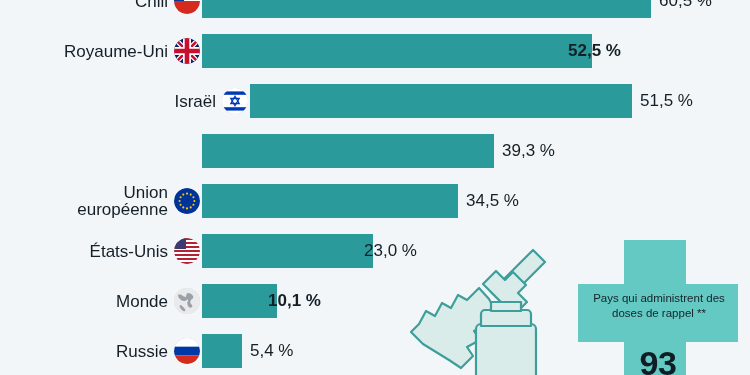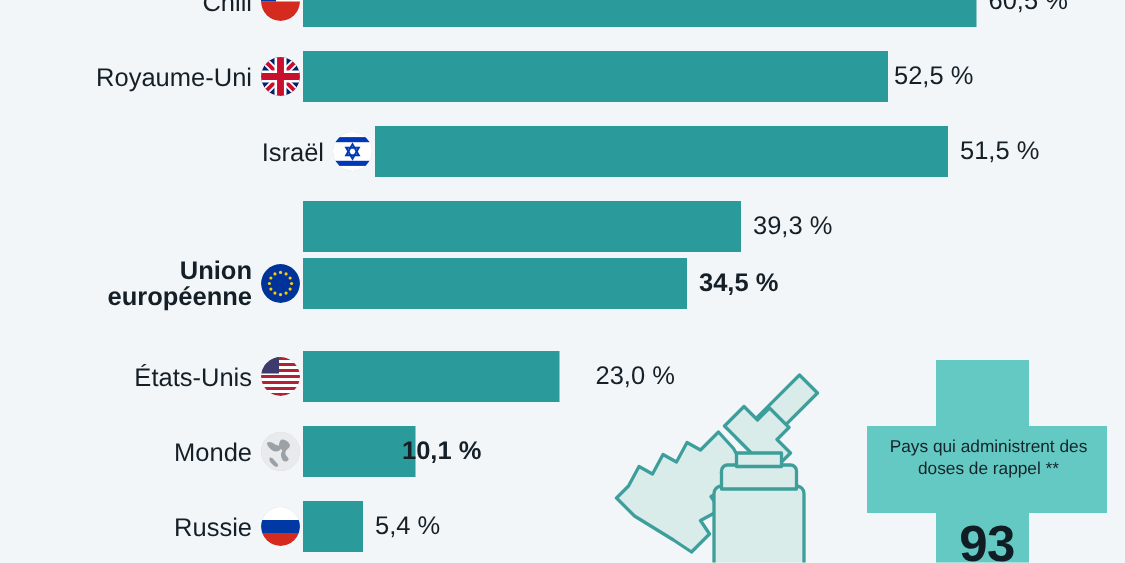--- a/index.html
+++ b/index.html
@@ -213,21 +213,21 @@
                 <rect width="26" height="26" fill="#012169"></rect>
                 <path d="M0 0L26 26M26 0L0 26" stroke="#fff" stroke-width="5"></path>
                 <path d="M0 0L26 26M26 0L0 26" stroke="#C8102E" stroke-width="2.6"></path>
                 <path d="M13 0v26M0 13h26" stroke="#fff" stroke-width="8"></path>
                 <path d="M13 0v26M0 13h26" stroke="#C8102E" stroke-width="4.6"></path>
               </g>
             </svg>
           </span>
         </div>
         <div class="bar" style="width: 390px; background: rgb(42, 154, 154);"></div>
-        <div class="value" style="left: 596px;">52,5 %</div>
+        <div class="value" style="left: 568px; font-weight: bold;">52,5 %</div>
       </div>
       <div class="row" style="top: 84px; margin-left: 48px;">
         <div class="label-wrap">
           <div class="country-label">Israël</div>
           <span class="flag">
             <svg viewBox="0 0 26 26">
               <defs>
                 <clipPath id="cI">
                   <circle cx="13" cy="13" r="13"></circle>
                 </clipPath>
@@ -244,21 +244,21 @@
             </svg>
           </span>
         </div>
         <div class="bar" style="width: 382px; background: rgb(42, 154, 154);"></div>
         <div class="value" style="left: 592px;">51,5 %</div>
       </div>
       <div class="row" style="top: 134px;">
         <div class="bar" style="width: 292px; background: rgb(42, 154, 154);"></div>
         <div class="value" style="left: 502px;">39,3 %</div>
       </div>
-      <div class="row" style="top: 172px; font-weight: bold;">
+      <div class="row" style="top: 184px;">
         <div class="label-wrap">
           <div class="country-label">Union
 européenne</div>
           <span class="flag">
             <svg viewBox="0 0 26 26">
               <defs>
                 <clipPath id="cE">
                   <circle cx="13" cy="13" r="13"></circle>
                 </clipPath>
               </defs>
@@ -305,21 +305,21 @@
                   <rect y="16" width="26" height="2"></rect>
                   <rect y="20" width="26" height="2"></rect>
                   <rect y="24" width="26" height="2"></rect>
                 </g>
                 <rect width="12" height="11" fill="#3c3b6e"></rect>
               </g>
             </svg>
           </span>
         </div>
         <div class="bar" style="width: 171px; background: rgb(42, 154, 154);"></div>
-        <div class="value" style="left: 397px;">23,0 %</div>
+        <div class="value" style="left: 364px;">23,0 %</div>
       </div>
       <div class="row" style="top: 284px;">
         <div class="label-wrap">
           <div class="country-label">Monde</div>
           <span class="flag">
             <svg viewBox="0 0 26 26">
               <circle cx="13" cy="13" r="13" fill="#e8eaec"></circle>
               <g fill="#9aa2a8">
                 <path d="M4 7c2-1 4 0 5 1s3 .5 4 2-1 3-3 3-3-1-4-2-2-2-2-4z"></path>
                 <path d="M14 5c2 0 4 1 5 3s-1 3-2 4-1 3 0 4 2 2 1 3-3 1-4-1-1-4 0-5-2-2-2-4 1-4 2-4z"></path>

